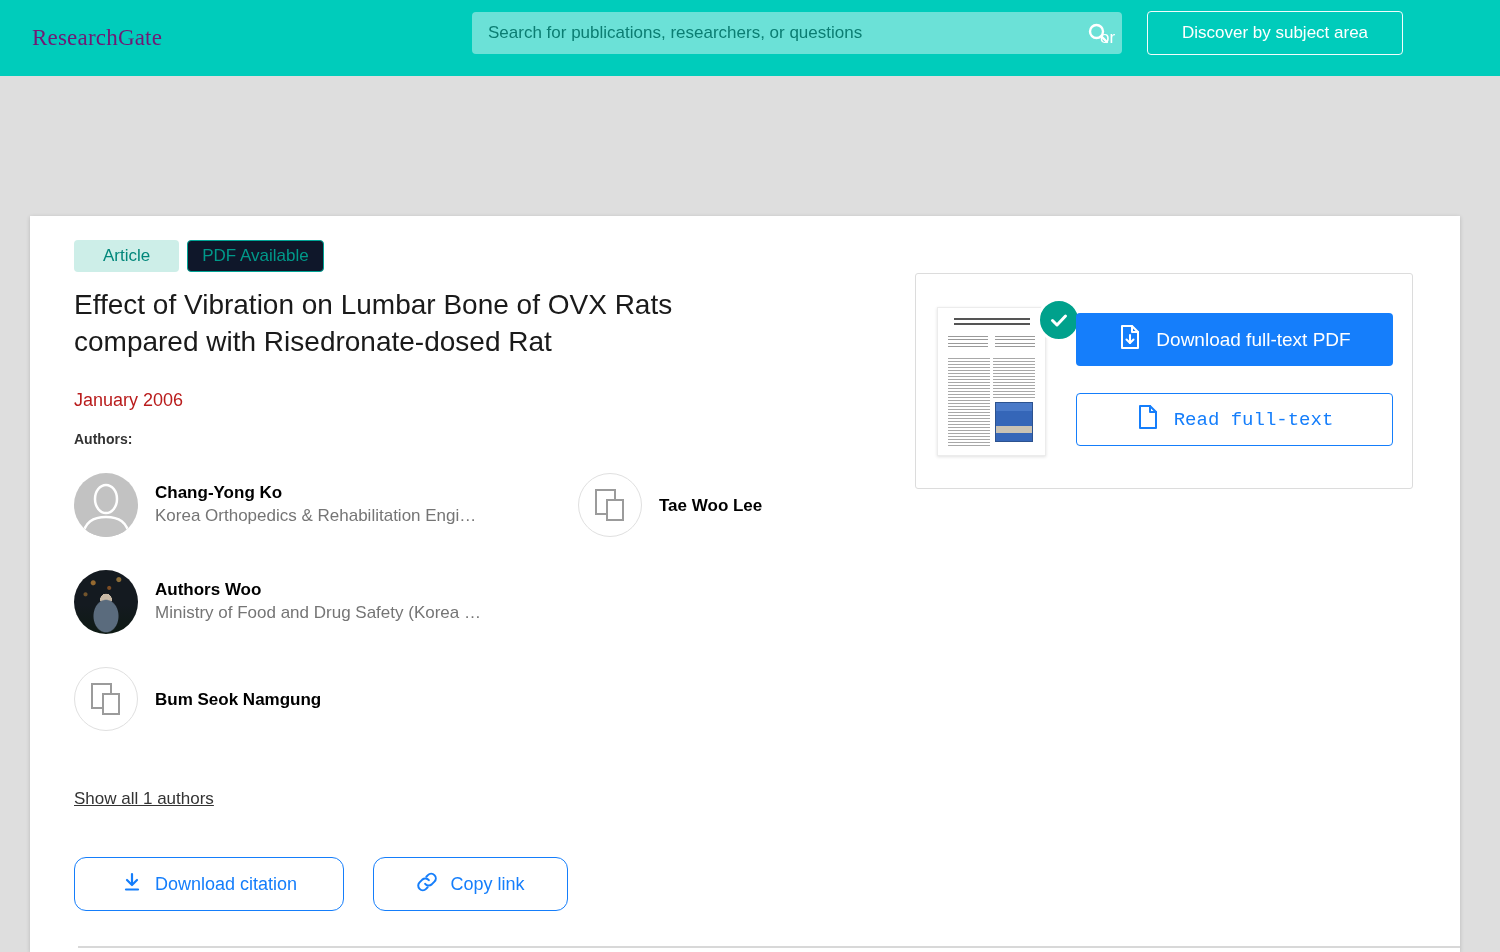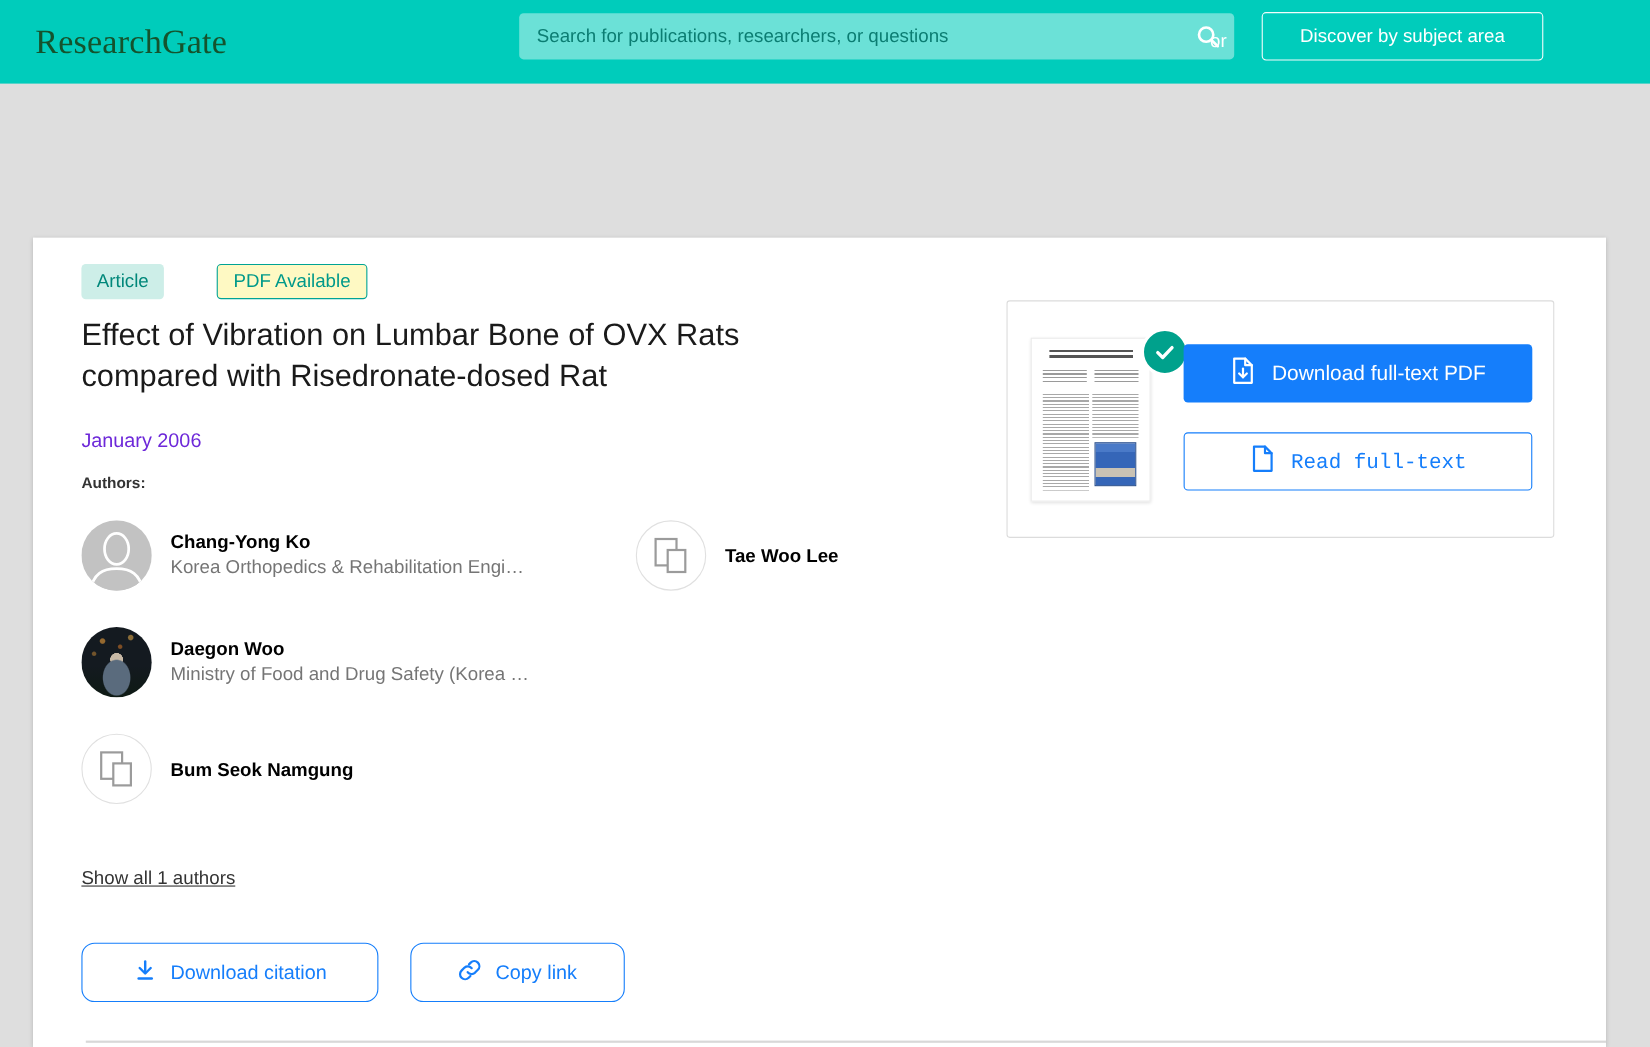--- a/index.html
+++ b/index.html
@@ -6,21 +6,21 @@
   html, body { width: 1500px; height: 952px; overflow: hidden; }
   body { font-family: "Liberation Sans", sans-serif; background: #dedede; position: relative; }
 
   
   .header {
     position: absolute; top: 0; left: 0; width: 1500px; height: 76px;
     background: #00ccbb; display: flex; align-items: center;
   }
   .logo {
     font-family: "Liberation Serif", serif;
-    color: #14532d; font-size: 31px; margin-left: 32px; letter-spacing: 0.2px;
+    color: #701a75; font-size: 23px; margin-left: 32px; letter-spacing: 0.2px;
     cursor: pointer; white-space: nowrap;
   }
   .search-wrap {
     position: absolute; left: 472px; top: 12px; width: 650px; height: 42px;
   }
   .search-input {
     width: 100%; height: 100%; border: none; outline: none;
     background: rgba(255,255,255,0.42); border-radius: 4px;
     padding: 0 48px 0 16px; font-size: 17px; color: #006b60;
     font-family: "Liberation Sans", sans-serif;
@@ -44,32 +44,32 @@
   
   .card {
     position: absolute; left: 30px; top: 216px; width: 1430px; height: 736px;
     background: #ffffff; box-shadow: 0 1px 4px rgba(0,0,0,0.18);
   }
   .card-content { padding: 24px 0 0 44px; }
 
   .badge-row { display: flex; gap: 8px; }
   .badge-article {
     background: #cdeee8; color: #00877a; font-size: 17px;
+    padding: 5px 29px; border-radius: 4px; height: 32px; display: flex; align-items: center;
+  }
+  .badge-pdf {
+    background: #0f172a; color: #00998a; font-size: 17px; border: 1px solid #00a395;
     padding: 5px 14px; border-radius: 4px; height: 32px; display: flex; align-items: center;
-  }
-  .badge-pdf {
-    background: #fef9c3; color: #00998a; font-size: 17px; border: 1px solid #00a395;
-    padding: 5px 14px; border-radius: 4px; height: 32px; display: flex; align-items: center; margin-left: 40px;
   }
 
   .title {
     margin-top: 14px; width: 700px; font-size: 28px; line-height: 37px;
     color: #1a1a1a; font-weight: 400;
   }
-  .pub-date { margin-top: 30px; font-size: 18px; color: #6d28d9; }
+  .pub-date { margin-top: 30px; font-size: 18px; color: #b91c1c; }
   .authors-label { margin-top: 20px; font-size: 14px; font-weight: bold; color: #333333; }
 
   
   .authors-grid {
     margin-top: 26px; display: grid; grid-template-columns: 504px 1fr;
     grid-auto-rows: 64px; row-gap: 33px; width: 900px;
   }
   .author { display: flex; align-items: center; cursor: pointer; }
   .author.pos-c1r1 { grid-column: 1; grid-row: 1; }
   .author.pos-c2r1 { grid-column: 2; grid-row: 1; }
@@ -217,21 +217,21 @@
           </svg>
         </span>
         <div class="author-text">
           <div class="author-name">Tae Woo Lee</div>
         </div>
       </div>
 
       <div class="author pos-c1r2">
         <span class="avatar avatar-photo"></span>
         <div class="author-text">
-          <div class="author-name">Daegon Woo</div>
+          <div class="author-name">Authors Woo</div>
           <div class="author-affil">Ministry of Food and Drug Safety (Korea …</div>
         </div>
       </div>
 
       <div class="author pos-c1r3">
         <span class="avatar avatar-placeholder">
           <svg width="34" height="36" viewBox="0 0 34 36" fill="none" stroke="#9b9b9b" stroke-width="2">
             <rect x="3" y="3" width="19" height="24"></rect>
             <rect x="14" y="13" width="16" height="20" fill="#ffffff"></rect>
           </svg>

